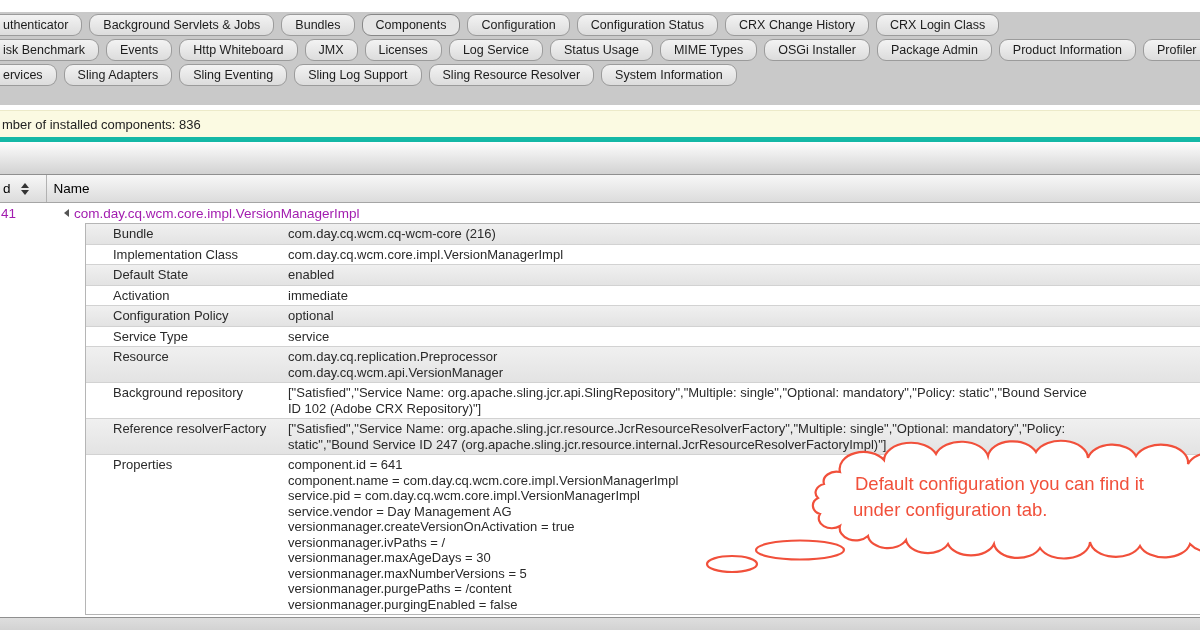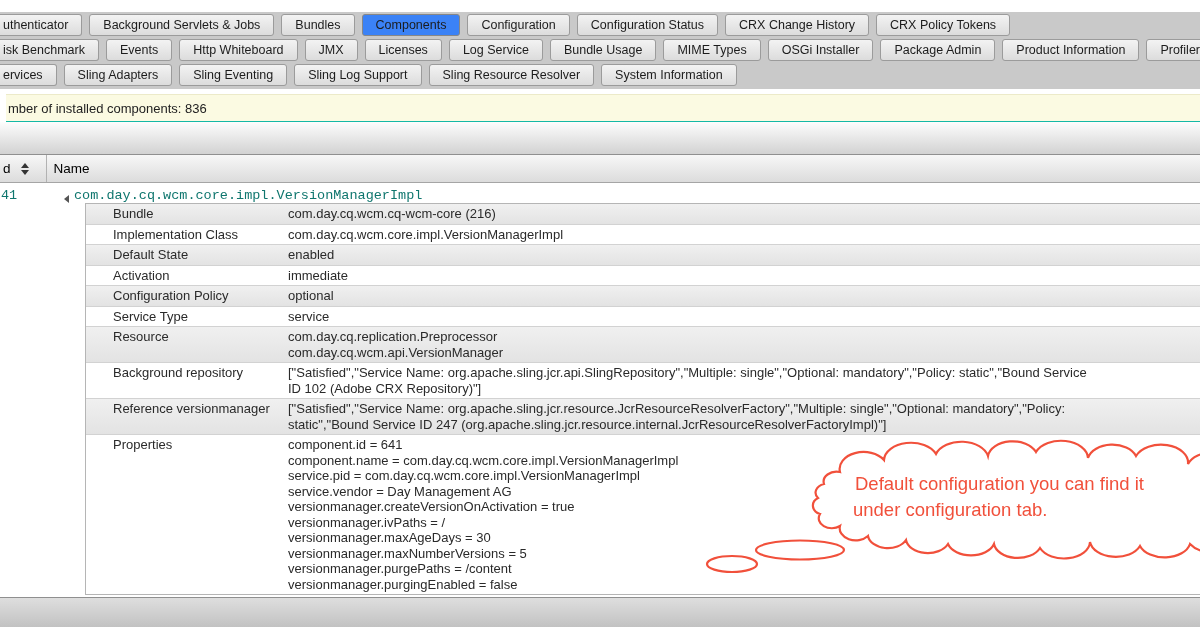--- a/index.html
+++ b/index.html
@@ -4,49 +4,49 @@
 <style>
   html,body{margin:0;padding:0;}
   body{width:1200px;height:630px;overflow:hidden;background:#fff;}
   .screen{position:relative;width:1200px;height:630px;background:#fff;
           font-family:"Liberation Sans",sans-serif;overflow:hidden;}
   .topstrip{height:12px;background:#fff;}
 
   
   .tabbar{background:#c9c9c9;padding:2px 0 3px 0;}
   .tabrow{display:flex;gap:7px;margin-bottom:3px;align-items:stretch;}
-  .tabrow:last-child{margin-bottom:0;}
-  .tab{background:linear-gradient(#f3f3f3,#dcdcdc);border:1px solid #9b9b9b;border-radius:3px;
+  .tabrow:last-child{margin-bottom:16px;}
+  .tab{background:linear-gradient(#f3f3f3,#dcdcdc);border:1px solid #9b9b9b;border-radius:9px;
        padding:3px 13px;font-size:12.5px;color:#1c1c1c;height:22px;box-sizing:border-box;
        line-height:15px;white-space:nowrap;cursor:default;}
-  .tab.selected{background:#3b82f6;border-color:#878787;}
+  .tab.selected{background:#e5e5e5;border-color:#878787;}
   .tab.cut{margin-left:-10px;border-left:none;border-top-left-radius:0;border-bottom-left-radius:0;}
 
   
   .statusbar{height:26px;margin-top:5px;background:#fbfae2;border-top:1px solid #eceac9;
-             border-bottom:1px solid #14b8a6;font-size:13px;color:#222;
-             display:flex;align-items:center;padding-left:2px;margin-left:6px;}
+             border-bottom:5px solid #14b8a6;font-size:13px;color:#222;
+             display:flex;align-items:center;padding-left:2px;}
 
   
   .toolbar{height:32px;background:linear-gradient(#fdfdfd,#d2d2d2);border-bottom:1px solid #8f8f8f;}
 
   
   .thead{height:27px;background:linear-gradient(#f7f7f7,#dcdcdc);border-bottom:1px solid #a5a5a5;
          display:flex;align-items:center;font-size:13.5px;color:#000;}
   .th-id{padding-left:3px;}
   .sorticon{display:flex;flex-direction:column;align-items:center;margin-left:10px;cursor:pointer;}
   .tri-up{width:0;height:0;border-left:4px solid transparent;border-right:4px solid transparent;
           border-bottom:5px solid #333;margin-bottom:2px;}
   .tri-down{width:0;height:0;border-left:4px solid transparent;border-right:4px solid transparent;
             border-top:5px solid #333;}
   .th-sep{width:1px;align-self:stretch;background:#b2b2b2;margin-left:17px;}
   .th-name{margin-left:7px;}
 
   
-  .comp-row{height:20px;display:flex;align-items:flex-end;font-size:13.5px;color:#0f766e;font-family:Liberation Mono, monospace;}
+  .comp-row{height:20px;display:flex;align-items:center;font-size:13.5px;color:#a21caf;}
   .comp-id{width:57px;flex:none;padding-left:1px;}
   .collapse{width:0;height:0;border-top:4px solid transparent;border-bottom:4px solid transparent;
             border-right:5px solid #555;margin:0 5px 0 6px;flex:none;cursor:pointer;}
 
   
   .details{margin-left:85px;width:1520px;border:1px solid #b5b5b5;border-right:none;
            font-size:13px;color:#2a2a2a;}
   .drow{display:flex;border-bottom:1px solid #d2d2d2;background:#fff;}
   .drow:last-child{border-bottom:none;}
   .drow.shaded{background:linear-gradient(#f0f0f0,#e3e3e3);}
@@ -70,30 +70,30 @@
 
   <div class="tabbar">
     <div class="tabrow" id="tabrow1">
         <div class="tab cut">uthenticator</div>
         <div class="tab">Background Servlets &amp; Jobs</div>
         <div class="tab">Bundles</div>
         <div class="tab selected">Components</div>
         <div class="tab">Configuration</div>
         <div class="tab">Configuration Status</div>
         <div class="tab">CRX Change History</div>
-        <div class="tab">CRX Policy Tokens</div>
+        <div class="tab">CRX Login Class</div>
       </div>
     <div class="tabrow" id="tabrow2">
         <div class="tab cut">isk Benchmark</div>
         <div class="tab">Events</div>
         <div class="tab">Http Whiteboard</div>
         <div class="tab">JMX</div>
         <div class="tab">Licenses</div>
         <div class="tab">Log Service</div>
-        <div class="tab">Bundle Usage</div>
+        <div class="tab">Status Usage</div>
         <div class="tab">MIME Types</div>
         <div class="tab">OSGi Installer</div>
         <div class="tab">Package Admin</div>
         <div class="tab">Product Information</div>
         <div class="tab">Profiler</div>
       </div>
     <div class="tabrow" id="tabrow3">
         <div class="tab cut">ervices</div>
         <div class="tab">Sling Adapters</div>
         <div class="tab">Sling Eventing</div>
@@ -170,21 +170,21 @@
           </div>
         </div>
         <div class="drow">
           <div class="dlabel">Background repository</div>
           <div class="dvalue">
             <div class="dline">["Satisfied","Service Name: org.apache.sling.jcr.api.SlingRepository","Multiple: single","Optional: mandatory","Policy: static","Bound Service</div>
             <div class="dline">ID 102 (Adobe CRX Repository)"]</div>
           </div>
         </div>
         <div class="drow shaded">
-          <div class="dlabel">Reference versionmanager</div>
+          <div class="dlabel">Reference resolverFactory</div>
           <div class="dvalue">
             <div class="dline">["Satisfied","Service Name: org.apache.sling.jcr.resource.JcrResourceResolverFactory","Multiple: single","Optional: mandatory","Policy:</div>
             <div class="dline">static","Bound Service ID 247 (org.apache.sling.jcr.resource.internal.JcrResourceResolverFactoryImpl)"]</div>
           </div>
         </div>
         <div class="drow">
           <div class="dlabel">Properties</div>
           <div class="dvalue">
             <div class="dline">component.id = 641</div>
             <div class="dline">component.name = com.day.cq.wcm.core.impl.VersionManagerImpl</div>

